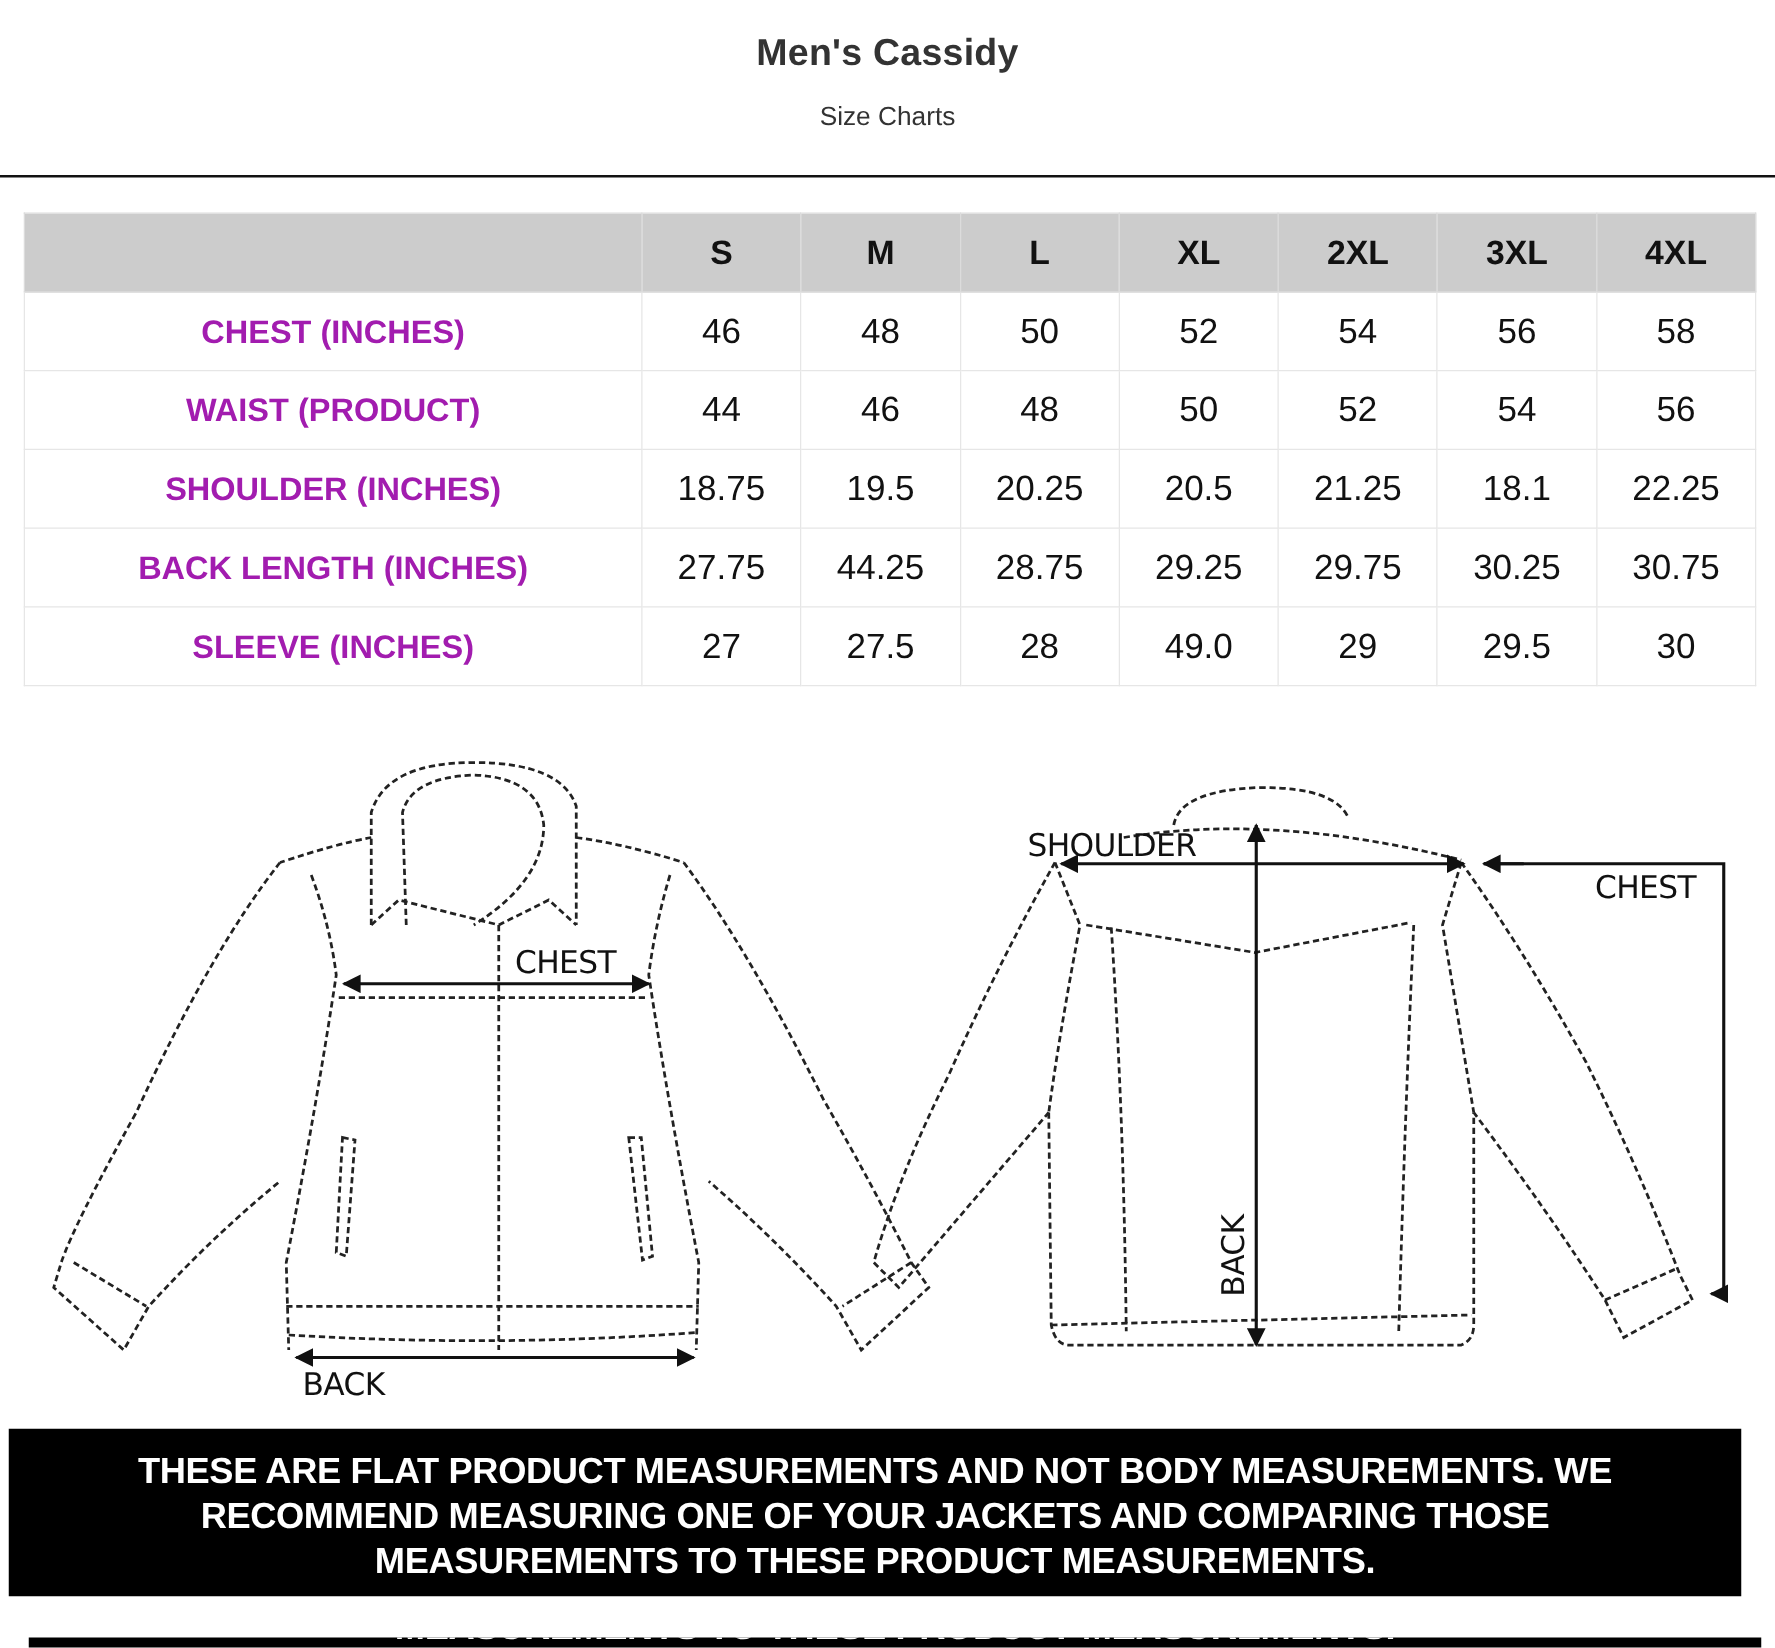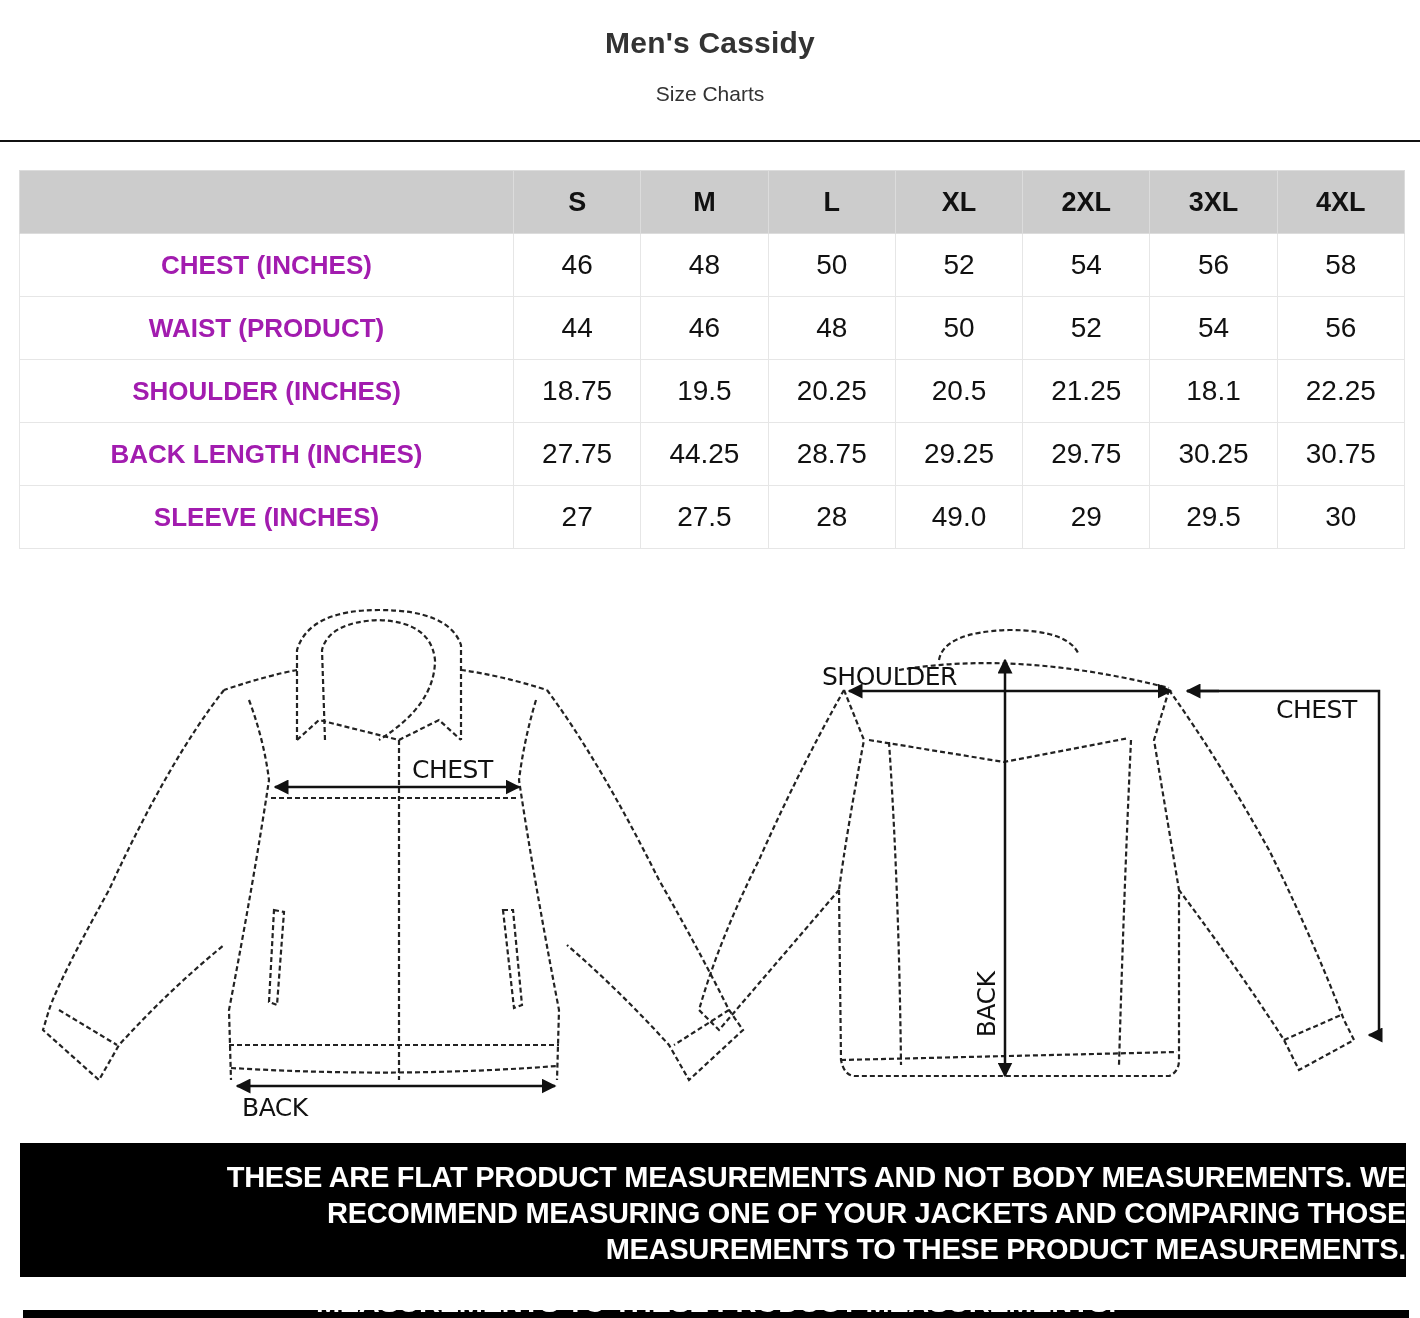--- a/index.html
+++ b/index.html
@@ -12,21 +12,21 @@
     .size-table th, .size-table td { border: 1px solid #e6e6e6; text-align: center; height: 63px; padding: 0; box-sizing: border-box; }
     .size-table thead th { background: #cccccc; font-size: 27px; font-weight: bold; color: #111; border-color: #dcdcdc; }
     .size-table td.label { font-size: 26px; font-weight: bold; color: #a21caf; }
     .size-table td.val { font-size: 28px; color: #111; }
     .size-table col.c0 { width: 494px; }
 
     .diagram { position: absolute; left: 19px; top: 590px; width: 1386px; height: 550px; }
     .diagram svg { position: absolute; left: 0; top: 0; }
     .dlabel { position: absolute; font-size: 25px; color: #111; font-family: "DejaVu Sans", sans-serif; letter-spacing: -0.5px; }
 
-    .notice { position: absolute; left: 20px; top: 1143px; width: 1386px; height: 134px; background: #000; color: #fff; text-align: right; box-sizing: border-box; padding-top: 16px; }
+    .notice { position: absolute; left: 7px; top: 1143px; width: 1386px; height: 134px; background: #000; color: #fff; text-align: center; box-sizing: border-box; padding-top: 16px; }
     .notice p { margin: 0; font-size: 29px; line-height: 36px; font-weight: bold; font-family: "Liberation Sans", sans-serif; letter-spacing: -0.3px; }
     .notice-dup { position: absolute; left: 23px; top: 1310px; width: 1386px; height: 20px; background: #000; overflow: hidden; }
     .notice-dup span { display: block; text-align: center; color: #fff; font-weight: bold; font-size: 29px; line-height: 36px; margin-top: -26px; letter-spacing: -0.3px; }
   </style>
 </head>
 <body>
 
 <div class="header">
   <div class="title">Men's Cassidy</div>
   <div class="subtitle">Size Charts</div>

